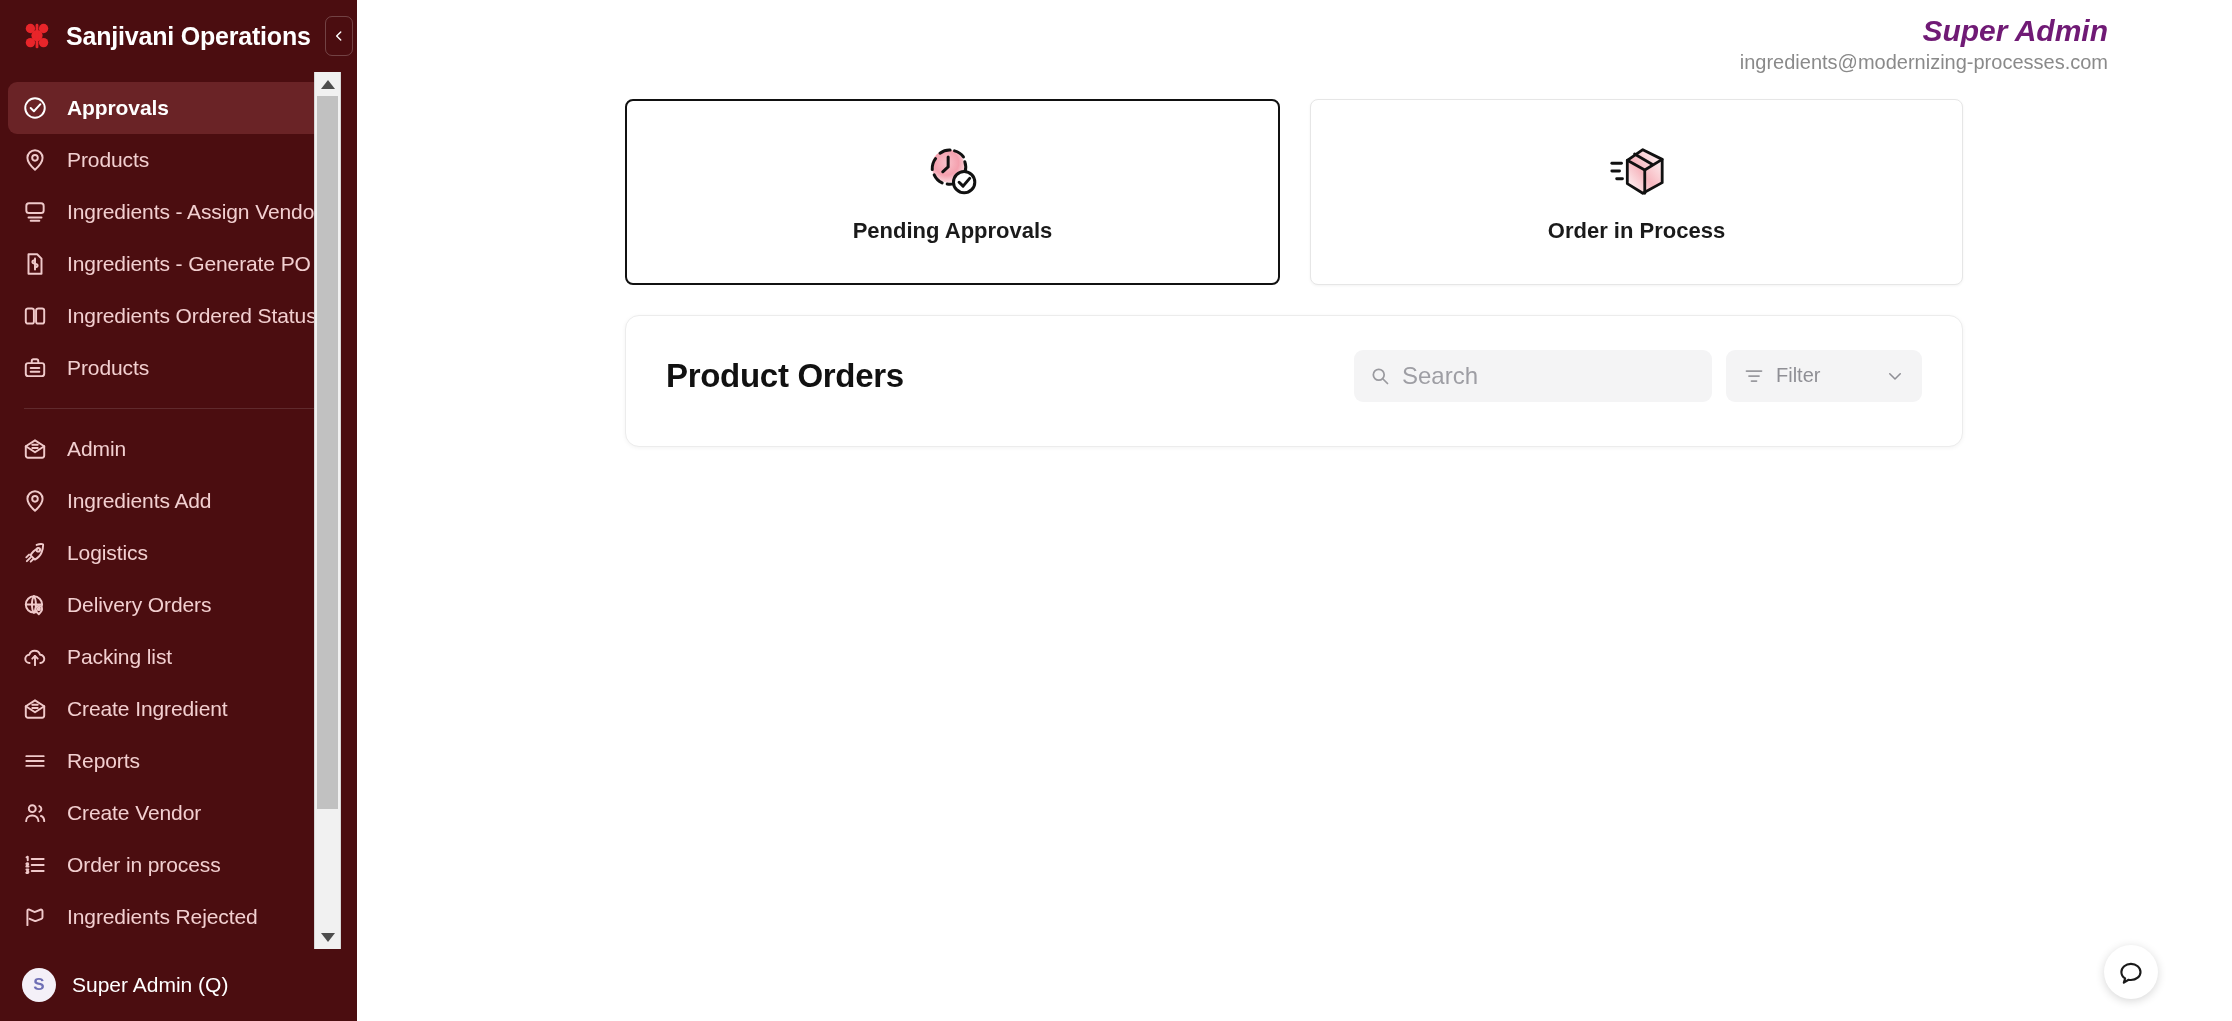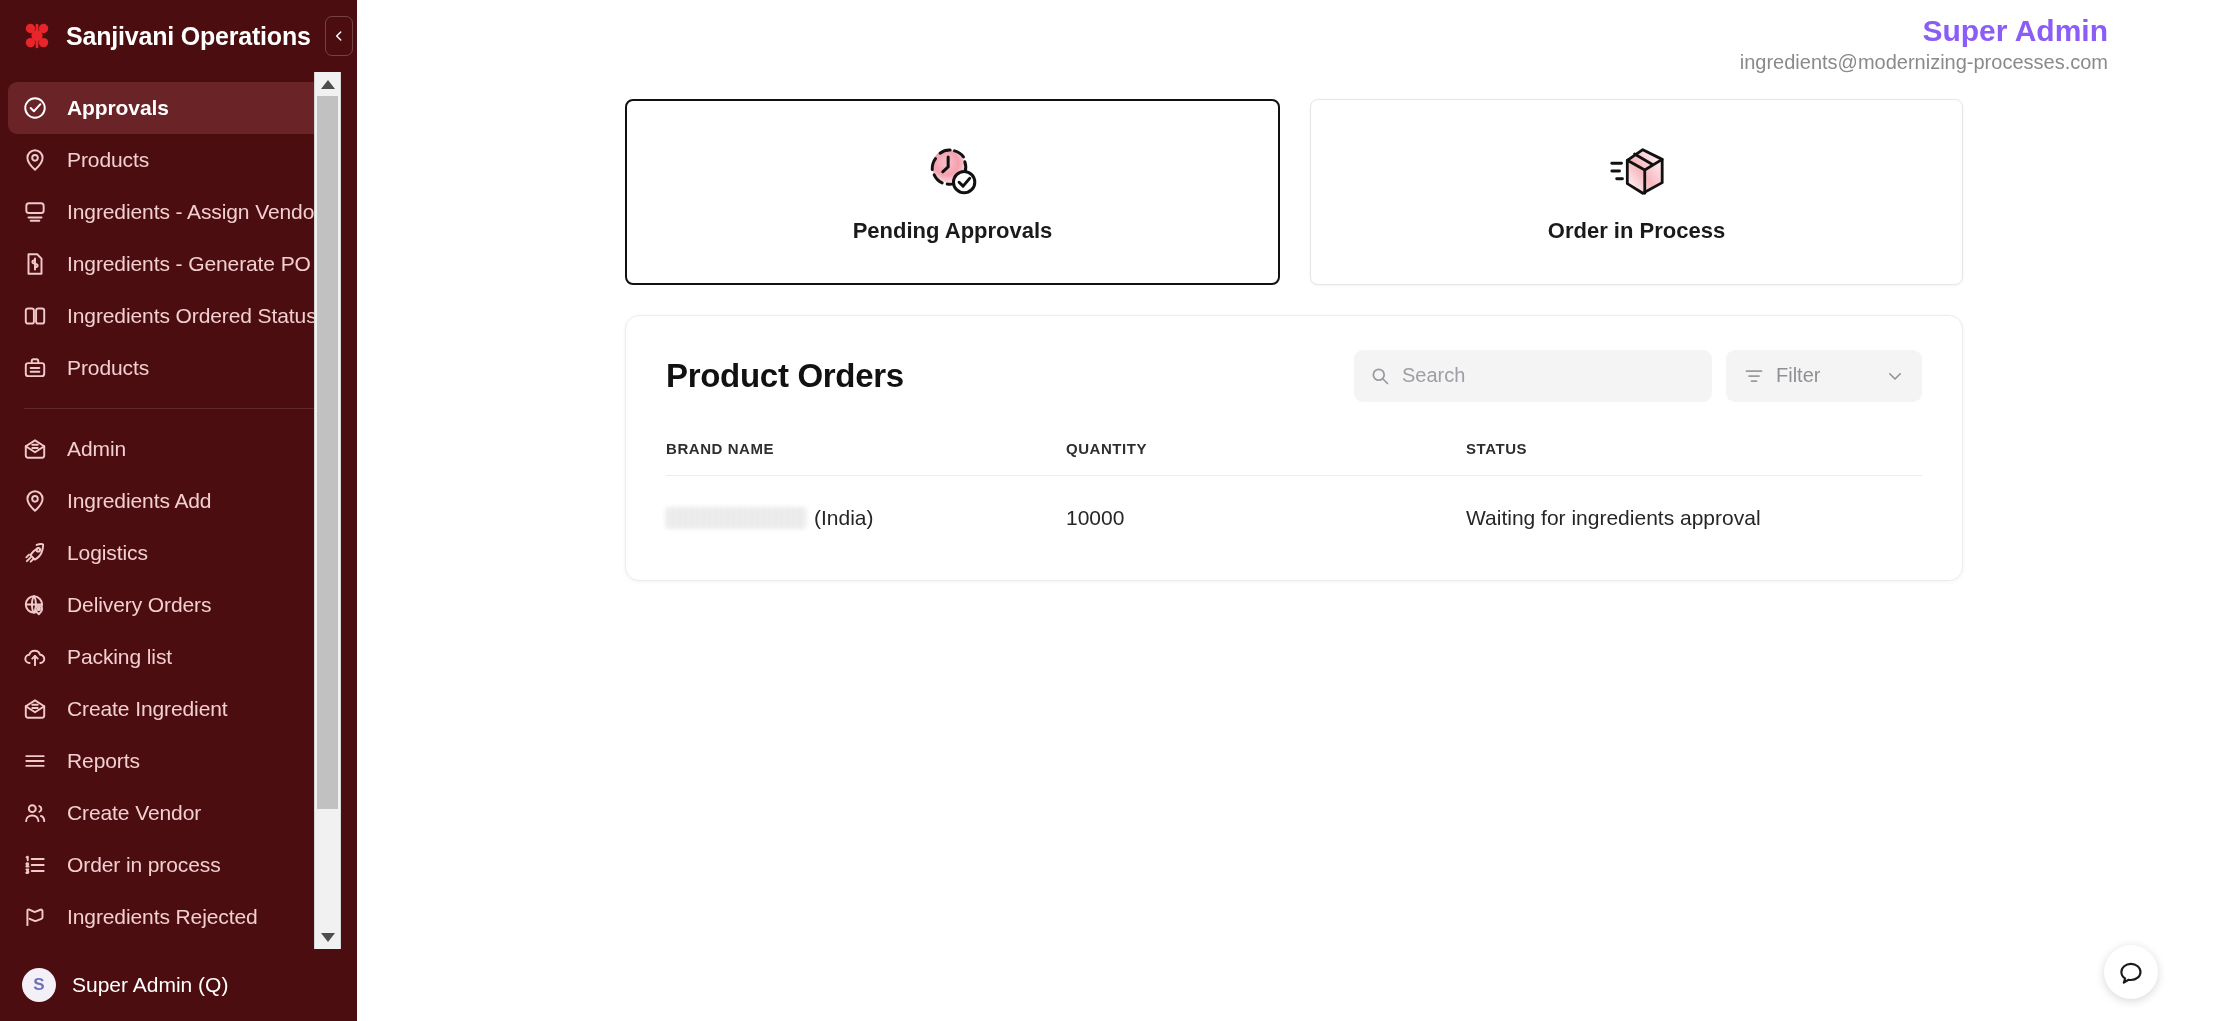--- a/index.html
+++ b/index.html
@@ -127,21 +127,21 @@
     flex: 1 1 auto;
     position: relative;
     background: #ffffff;
     overflow: hidden;
   }
   .topbar {
     padding: 14px 72px 0 0;
     text-align: right;
   }
   .topbar-name {
-    font-size: 30px; font-weight: 700; color: #8b5cf6; line-height: 1.12;
+    font-size: 30px; font-weight: 700; color: #701a75; line-height: 1.12; font-style: italic;
   }
   .topbar-email {
     font-size: 20px; color: #8a8a8a; line-height: 1.25; margin-top: 2px;
   }
 
   .cards-row {
     display: flex;
     gap: 30px;
     margin: 24px 0 0 268px;
     width: 1338px;
@@ -189,21 +189,21 @@
     display: flex; align-items: center;
     gap: 12px;
     padding: 0 16px;
     flex: 0 0 358px;
     cursor: text;
   }
   .searchbox svg { width: 20px; height: 20px; flex:0 0 20px; color: #9a9a9f; }
   .searchbox input {
     border: none; outline: none; background: transparent;
     font-family: "Liberation Sans", sans-serif;
-    font-size: 20px; color: #3a3a3a;
+    font-size: 24px; color: #3a3a3a;
     width: 100%;
   }
   .searchbox input::placeholder { color: #9e9ea4; }
   .filterbtn {
     margin-left: 14px;
     width: 196px; height: 52px;
     background: #f4f4f5;
     border-radius: 9px;
     display: flex; align-items: center;
     padding: 0 18px;
@@ -529,41 +529,20 @@
             <line x1="6" y1="12" x2="18" y2="12"></line>
             <line x1="9" y1="18" x2="15" y2="18"></line>
           </svg>
           <span class="flabel">Filter</span>
           <svg class="fchev" viewBox="0 0 24 24" fill="none" stroke="currentColor" stroke-width="2.1" stroke-linecap="round" stroke-linejoin="round">
             <polyline points="5 9 12 16 19 9"></polyline>
           </svg>
         </div>
       </div>
 
-      <table class="orders">
-        <thead>
-          <tr>
-            <th class="c-brand">BRAND NAME</th>
-            <th class="c-qty">QUANTITY</th>
-            <th class="c-status">STATUS</th>
-          </tr>
-        </thead>
-        <tbody id="orders-body">
-            <tr>
-              <td class="c-brand">
-       <span class="brand-cell">
-                  <span class="redacted"></span>
-                  <span>(India)</span>
-                </span>
-              </td>
-     <td class="c-qty">10000</td>
-     <td class="c-status">Waiting for ingredients approval</td>
-            </tr>
-          </tbody>
-      </table>
     </section>
 
     <div class="chat-fab">
       <svg viewBox="0 0 24 24" fill="none" stroke="currentColor" stroke-width="1.9" stroke-linecap="round" stroke-linejoin="round">
         <path d="M20 11.5c0 4-3.8 7.2-8.5 7.2a10 10 0 0 1-2.1-.22L5.2 21l1.1-3.7A6.9 6.9 0 0 1 3 11.5C3 7.5 6.8 4.3 11.5 4.3S20 7.5 20 11.5z"></path>
       </svg>
     </div>
   </main>
 </div>
 

